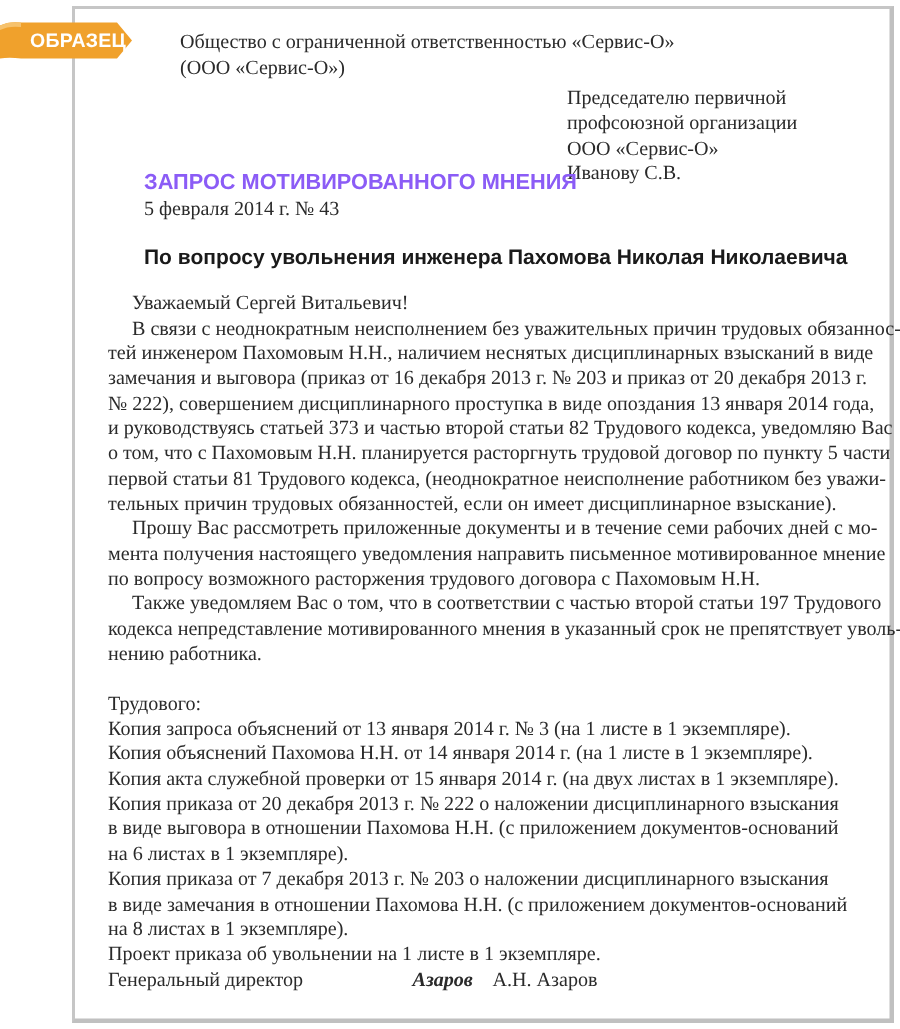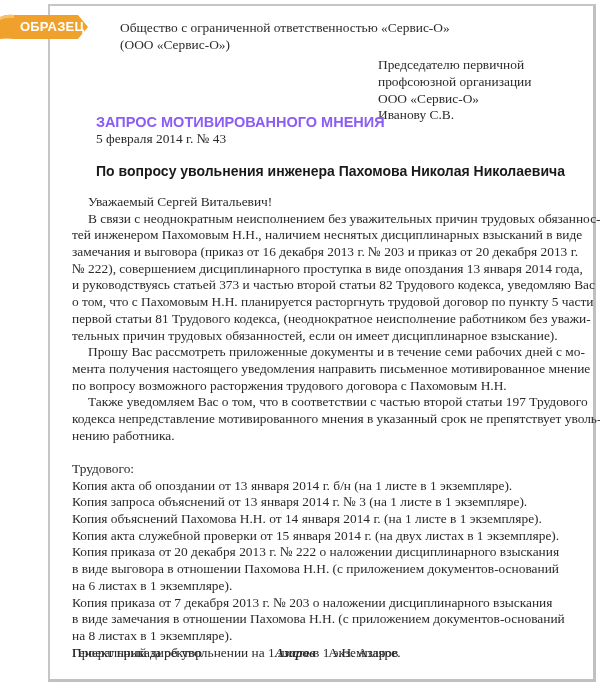--- a/index.html
+++ b/index.html
@@ -74,21 +74,20 @@
   <span class="line">мента получения настоящего уведомления направить письменное мотивированное мнение</span>
   <span class="line">по вопросу возможного расторжения трудового договора с Пахомовым Н.Н.</span>
 
   <span class="line ind">Также уведомляем Вас о том, что в соответствии с частью второй статьи 197 Трудового</span>
   <span class="line">кодекса непредставление мотивированного мнения в указанный срок не препятствует уволь-</span>
   <span class="line">нению работника.</span>
 
   <span class="gap"></span>
 
   <span class="line">Трудового:</span>
-  <span class="line">Копия акта об опоздании от 13 января 2014 г. б/н (на 1 листе в 1 экземпляре).</span>
   <span class="line">Копия запроса объяснений от 13 января 2014 г. № 3 (на 1 листе в 1 экземпляре).</span>
   <span class="line">Копия объяснений Пахомова Н.Н. от 14 января 2014 г. (на 1 листе в 1 экземпляре).</span>
   <span class="line">Копия акта служебной проверки от 15 января 2014 г. (на двух листах в 1 экземпляре).</span>
   <span class="line">Копия приказа от 20 декабря 2013 г. № 222 о наложении дисциплинарного взыскания</span>
   <span class="line">в виде выговора в отношении Пахомова Н.Н. (с приложением документов-оснований</span>
   <span class="line">на 6 листах в 1 экземпляре).</span>
   <span class="line">Копия приказа от 7 декабря 2013 г. № 203 о наложении дисциплинарного взыскания</span>
   <span class="line">в виде замечания в отношении Пахомова Н.Н. (с приложением документов-оснований</span>
   <span class="line">на 8 листах в 1 экземпляре).</span>
   <span class="line">Проект приказа об увольнении на 1 листе в 1 экземпляре.</span>

